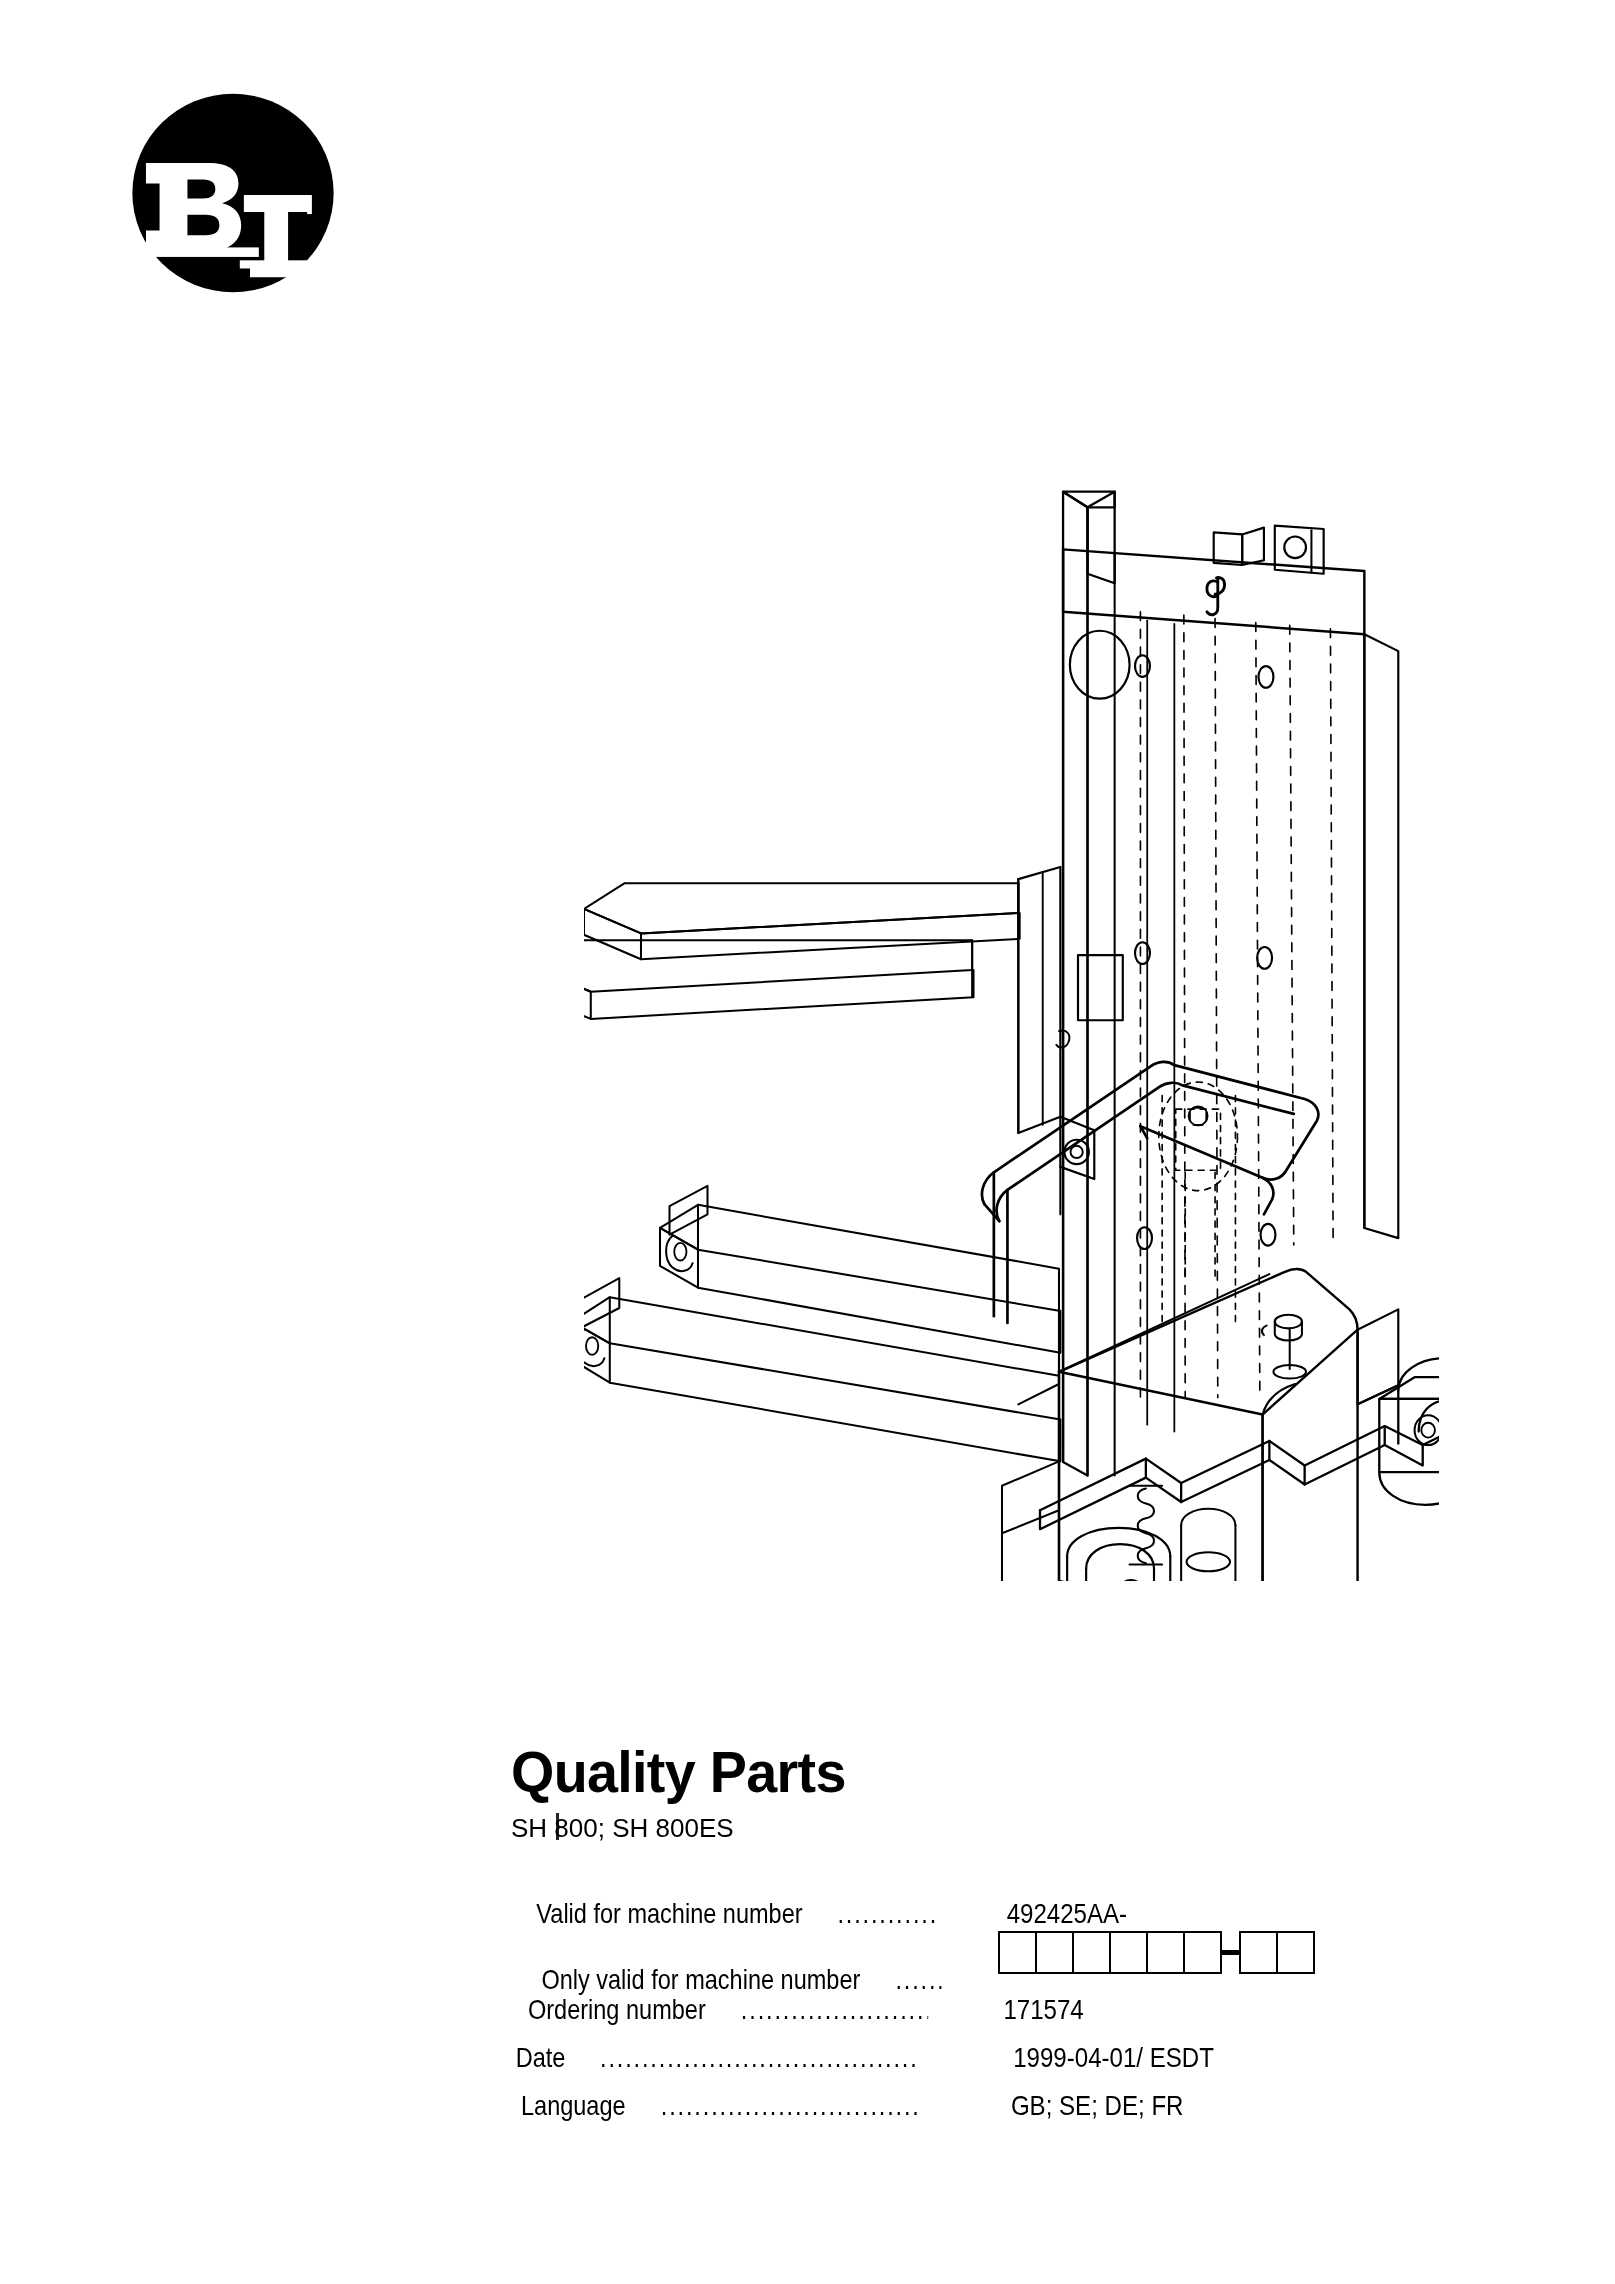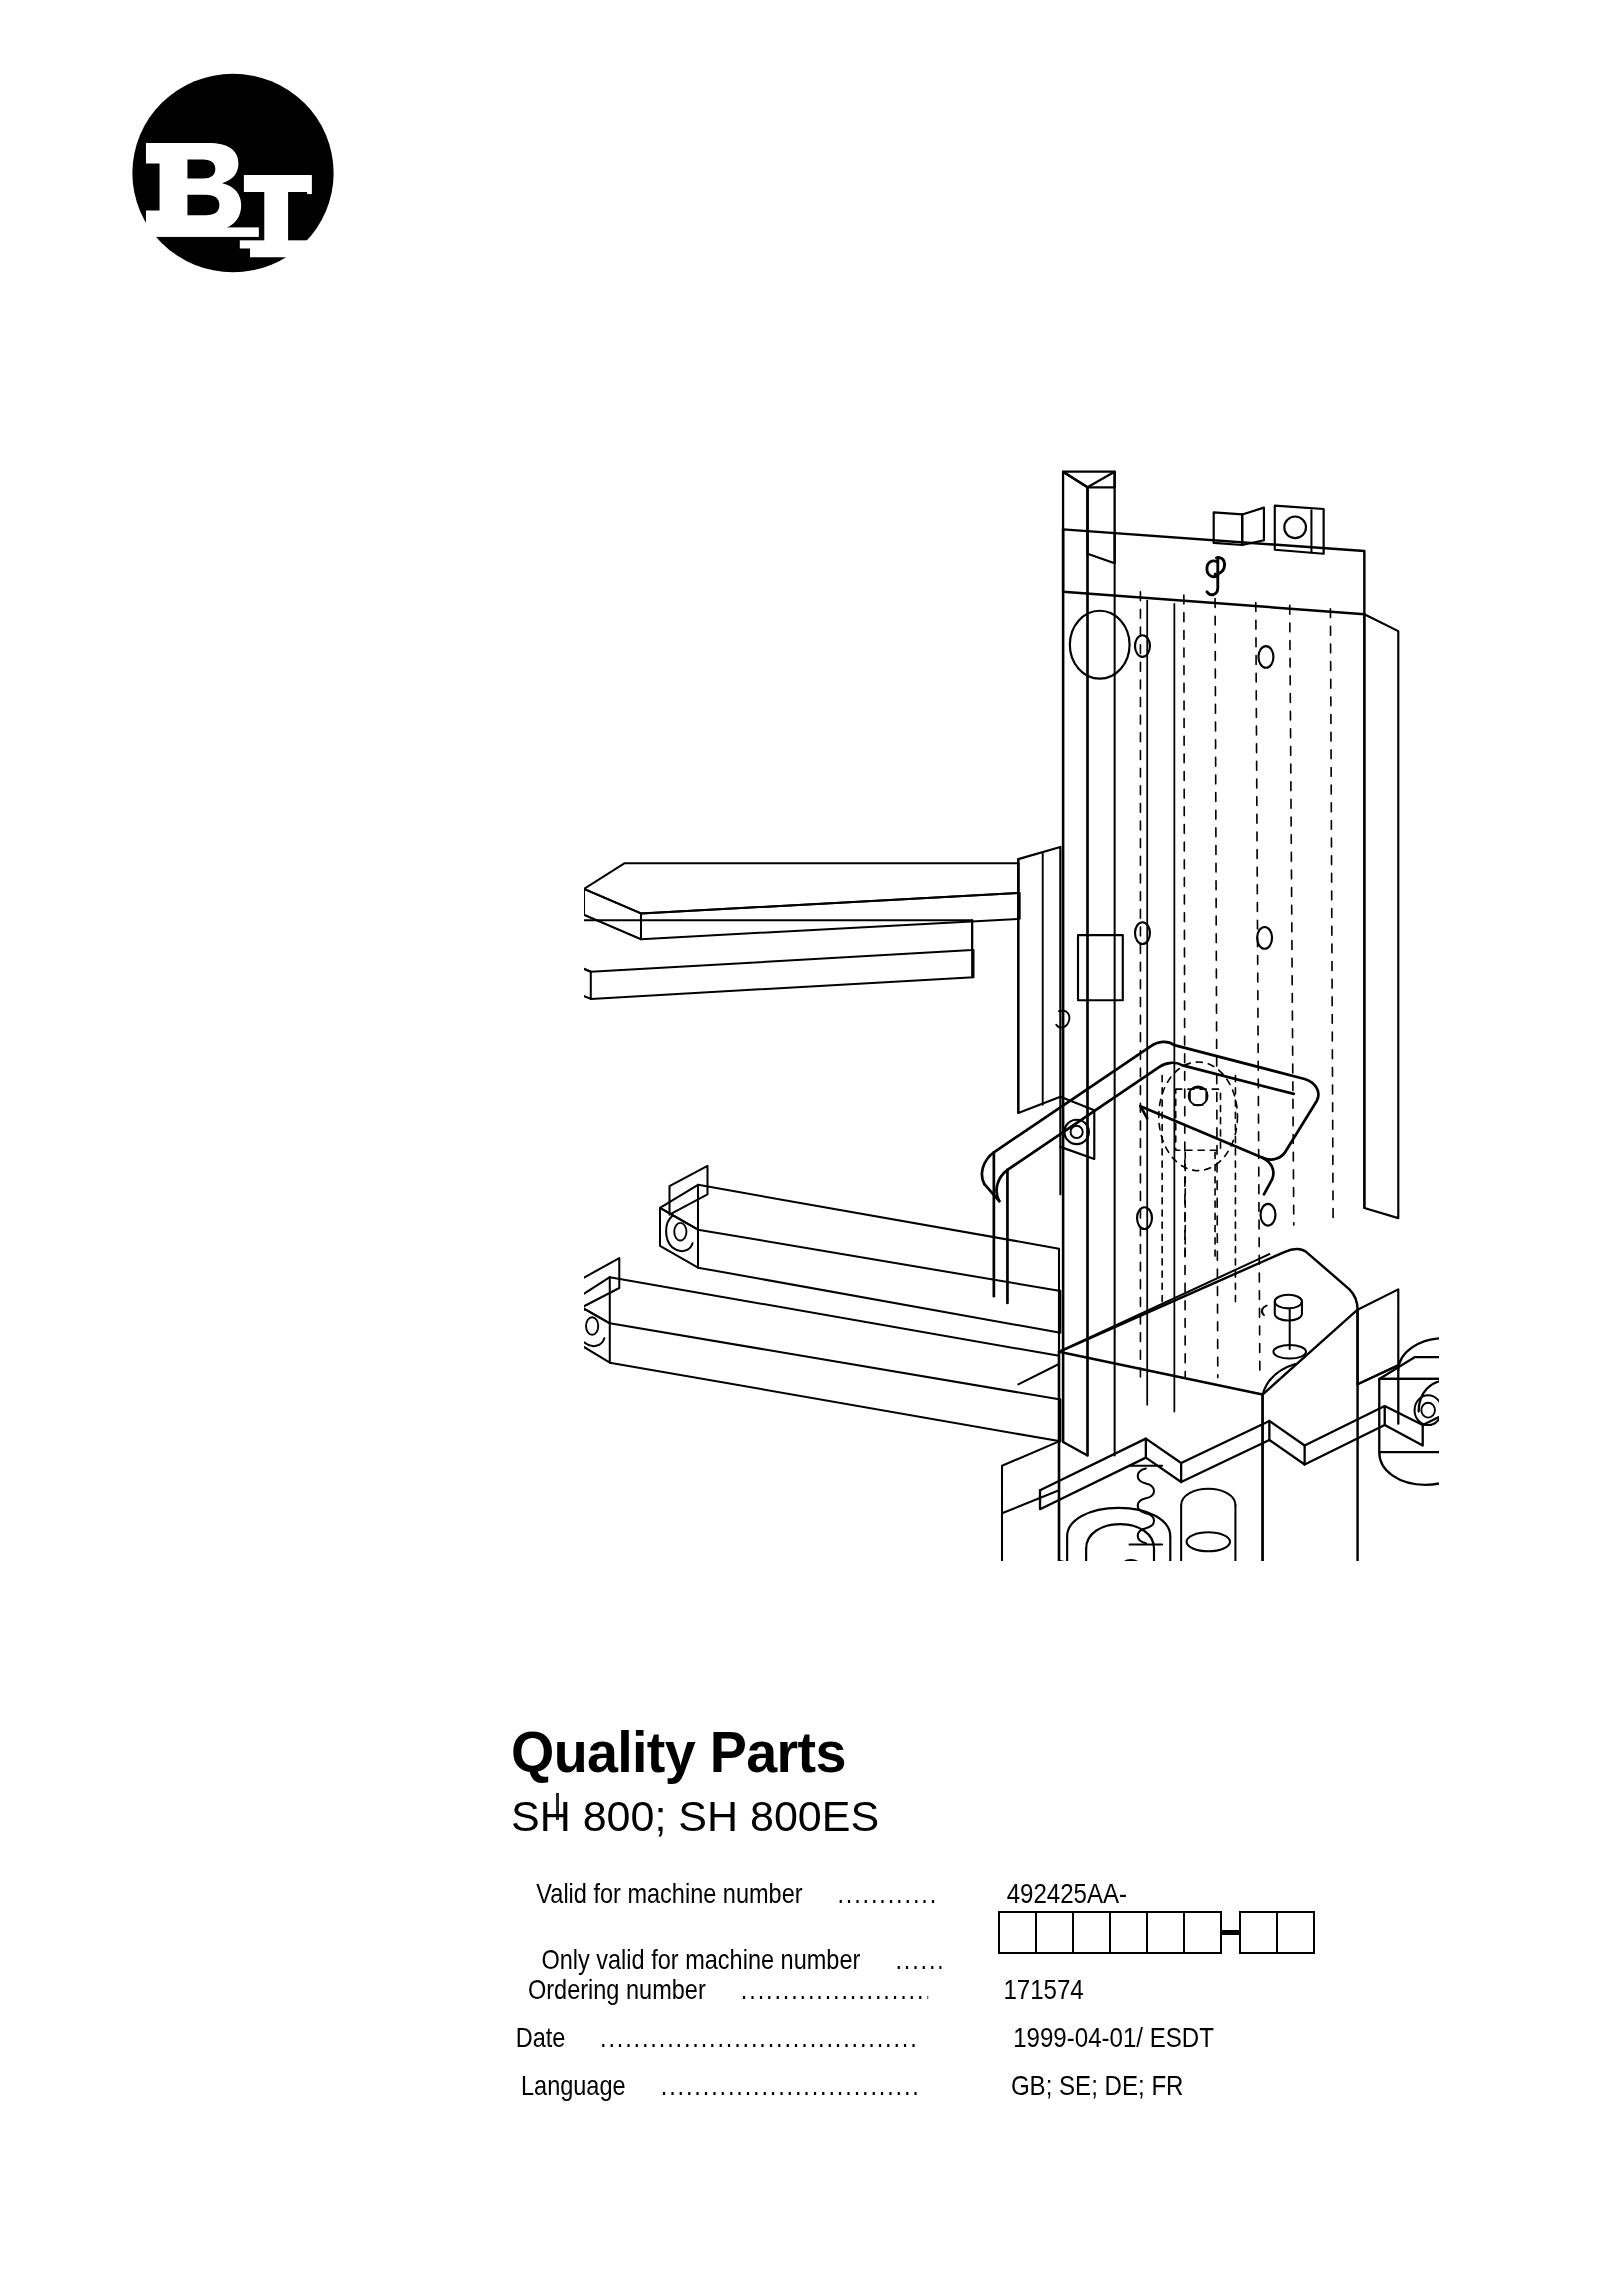--- a/index.html
+++ b/index.html
@@ -14,20 +14,21 @@
     overflow: hidden;
     font-family: "Liberation Sans", "DejaVu Sans", sans-serif;
     color: #000000;
     -webkit-font-smoothing: antialiased;
   }
 
   .page {
     position: absolute;
     inset: 0;
     background: #fff;
+    margin-top: 20px;
   }
 
   
   #bt-logo {
     position: absolute;
     left: 131px;
     top: 73px;
     width: 204px;
     height: 200px;
   }
@@ -57,21 +58,21 @@
     letter-spacing: -0.7px;
     margin: 0 0 5.4px 0;
     transform: scaleX(0.96);
     transform-origin: left center;
     white-space: nowrap;
   }
 
   #page-subtitle {
     font-family: "Liberation Sans", "DejaVu Sans", sans-serif;
     font-weight: normal;
-    font-size: 43px;
+    font-size: 26px;
     line-height: 1.0;
     margin: 13.6px 0 0 0;
     white-space: nowrap;
     position: relative;
   }
   
   #subtitle-artifact {
     position: absolute;
     left: 45px;
     top: -1.4px;

